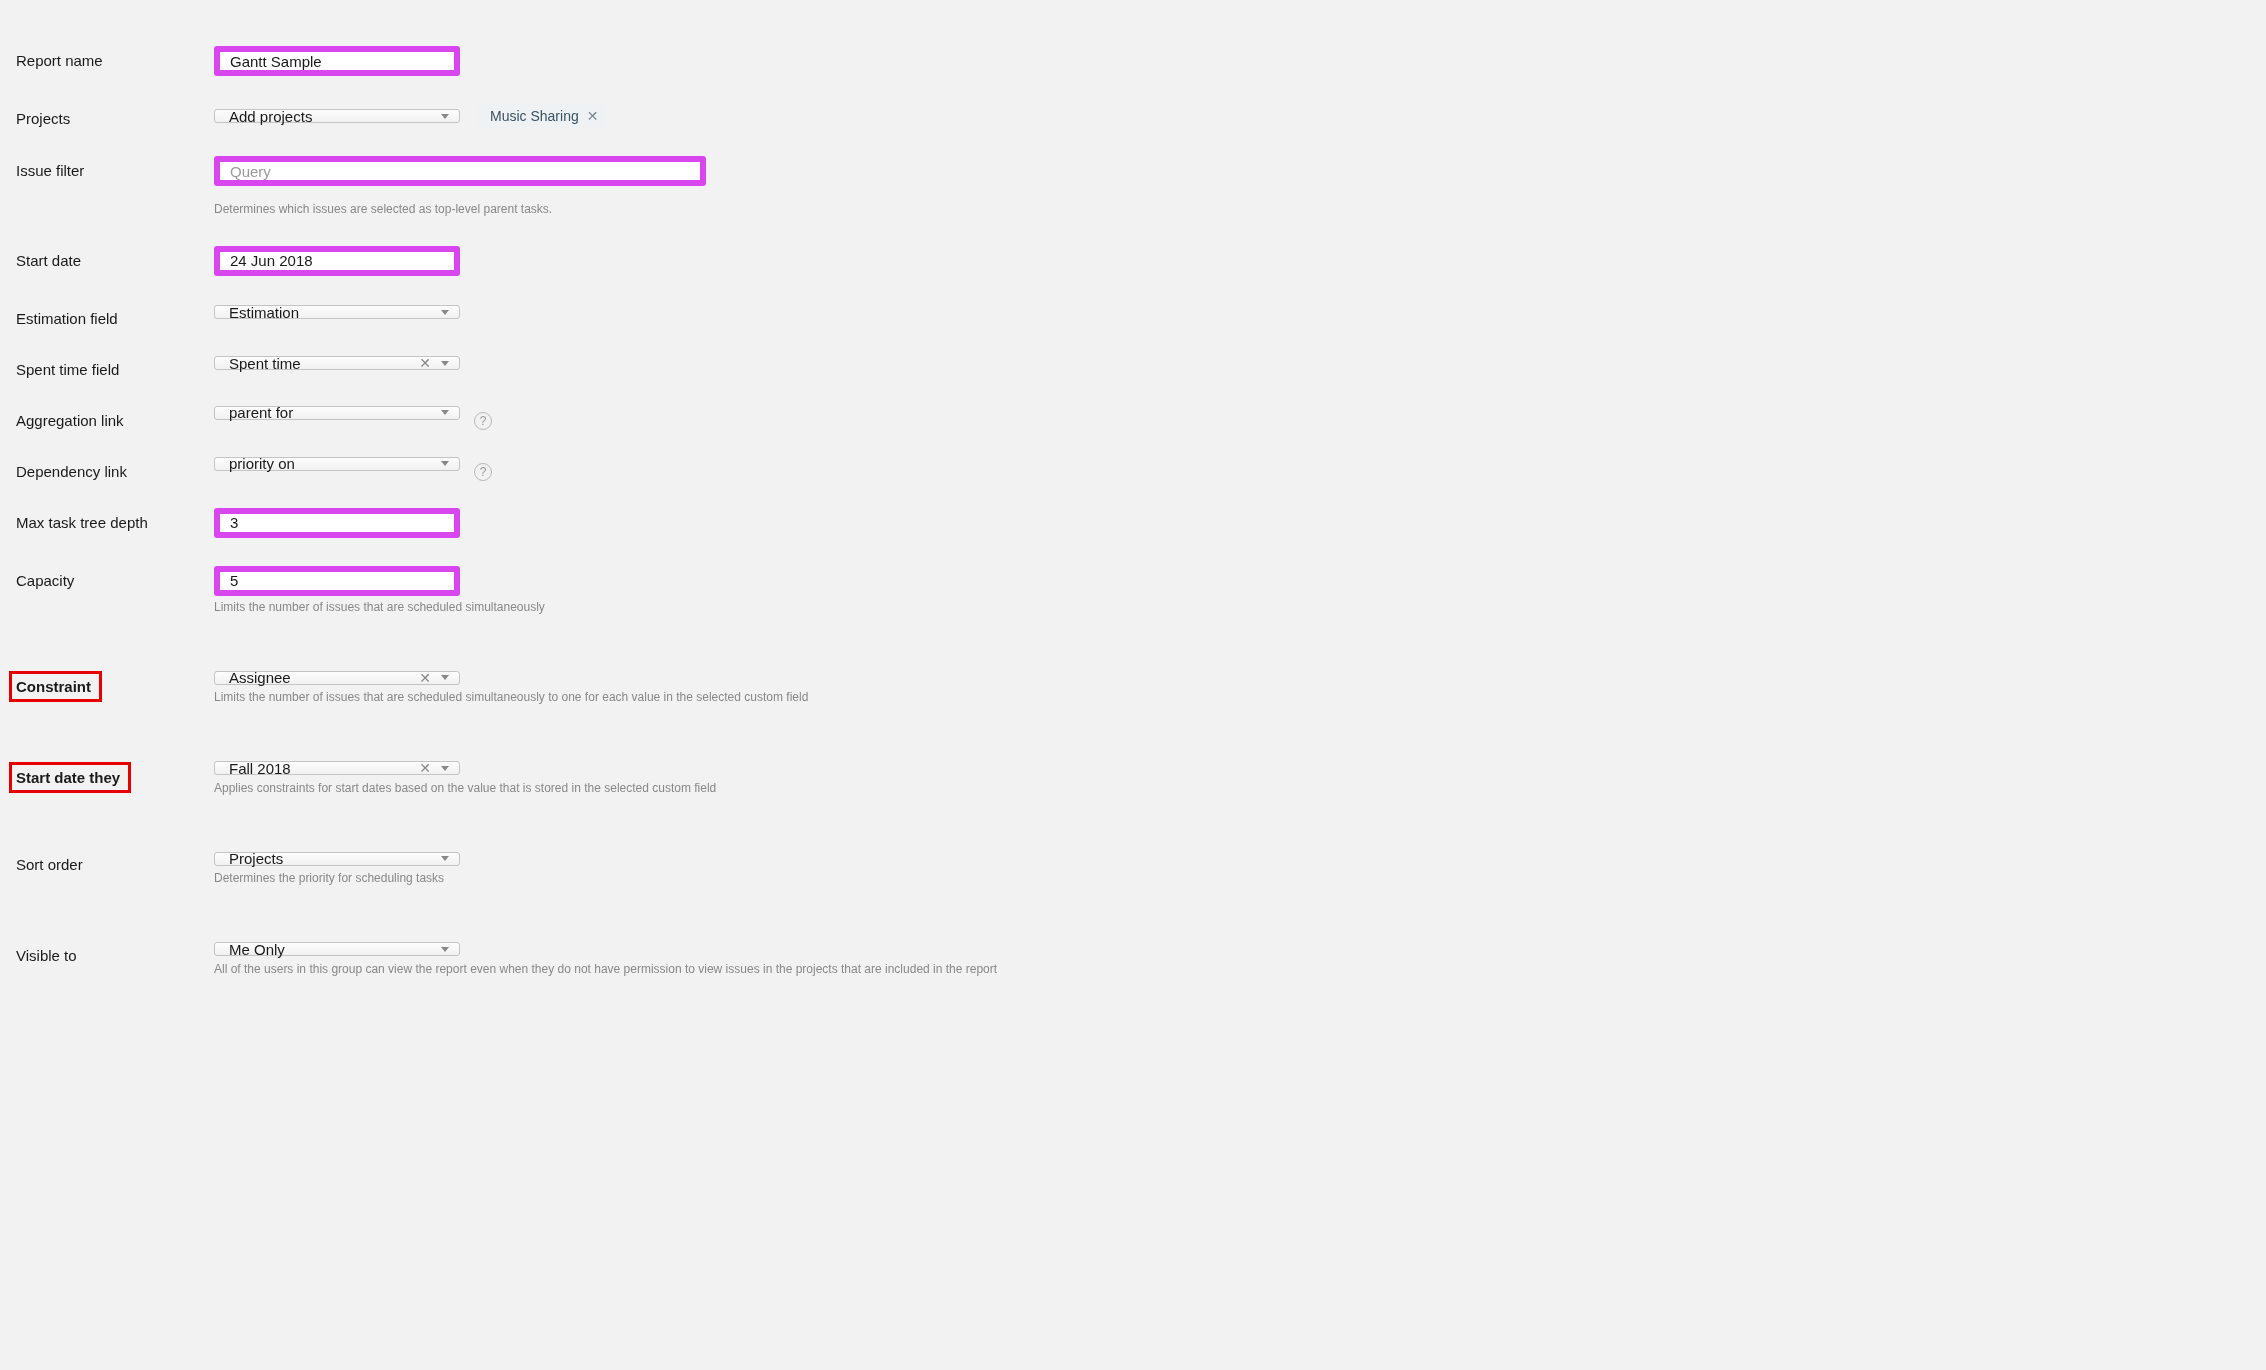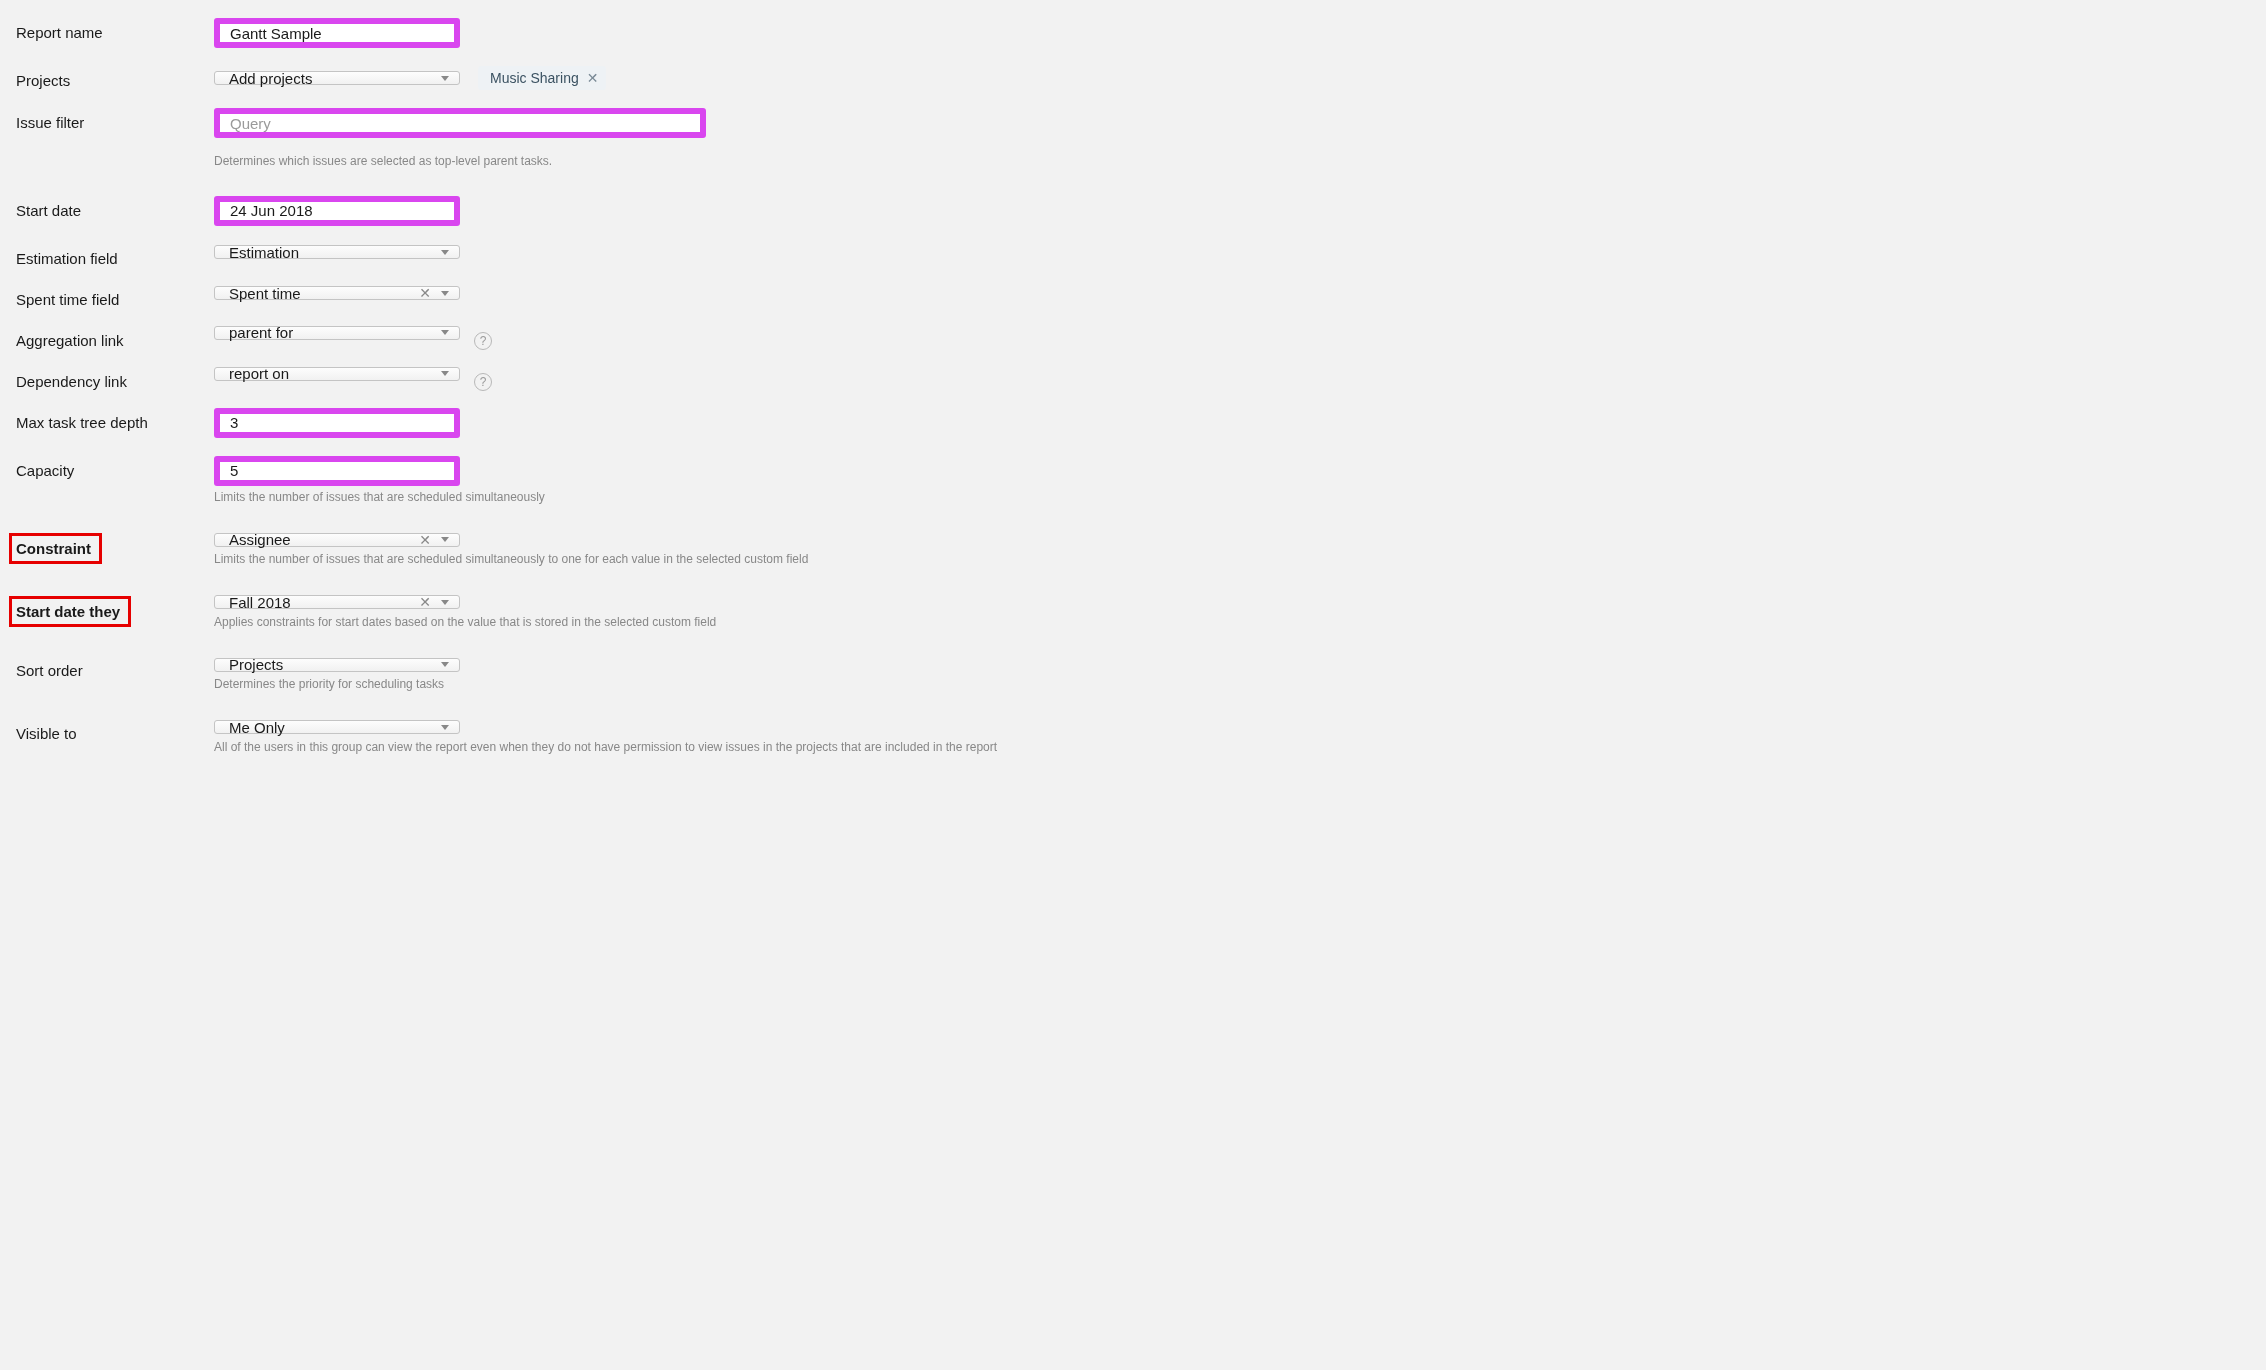--- a/index.html
+++ b/index.html
@@ -7,20 +7,21 @@
     background: #f2f2f2;
     font-family: -apple-system, BlinkMacSystemFont, "Segoe UI", Helvetica, Arial, sans-serif;
     font-size: 15px;
     color: #1a1a1a;
     padding: 18px 16px;
   }
   .form-row {
     display: flex;
     align-items: flex-start;
     margin-bottom: 18px;
+    margin-top: 28px;
   }
   .form-row.tight { margin-bottom: 4px; }
   .label-col {
     width: 198px;
     flex-shrink: 0;
     padding-top: 6px;
     color: #1a1a1a;
   }
   .highlight-box {
     display: inline-block;
@@ -191,21 +192,21 @@
       <span class="sel-caret"></span>
     </div>
     <span class="inline-help">?</span>
   </div>
 </div>
 
 <div class="form-row">
   <div class="label-col">Dependency link</div>
   <div class="field-col row-inline">
     <div class="select-btn">
-      <span class="sel-text">report on</span>
+      <span class="sel-text">priority on</span>
       <span class="sel-caret"></span>
     </div>
     <span class="inline-help">?</span>
   </div>
 </div>
 
 <div class="form-row">
   <div class="label-col">Max task tree depth</div>
   <div class="field-col">
     <input class="text-input" type="text" value="3" style="">

